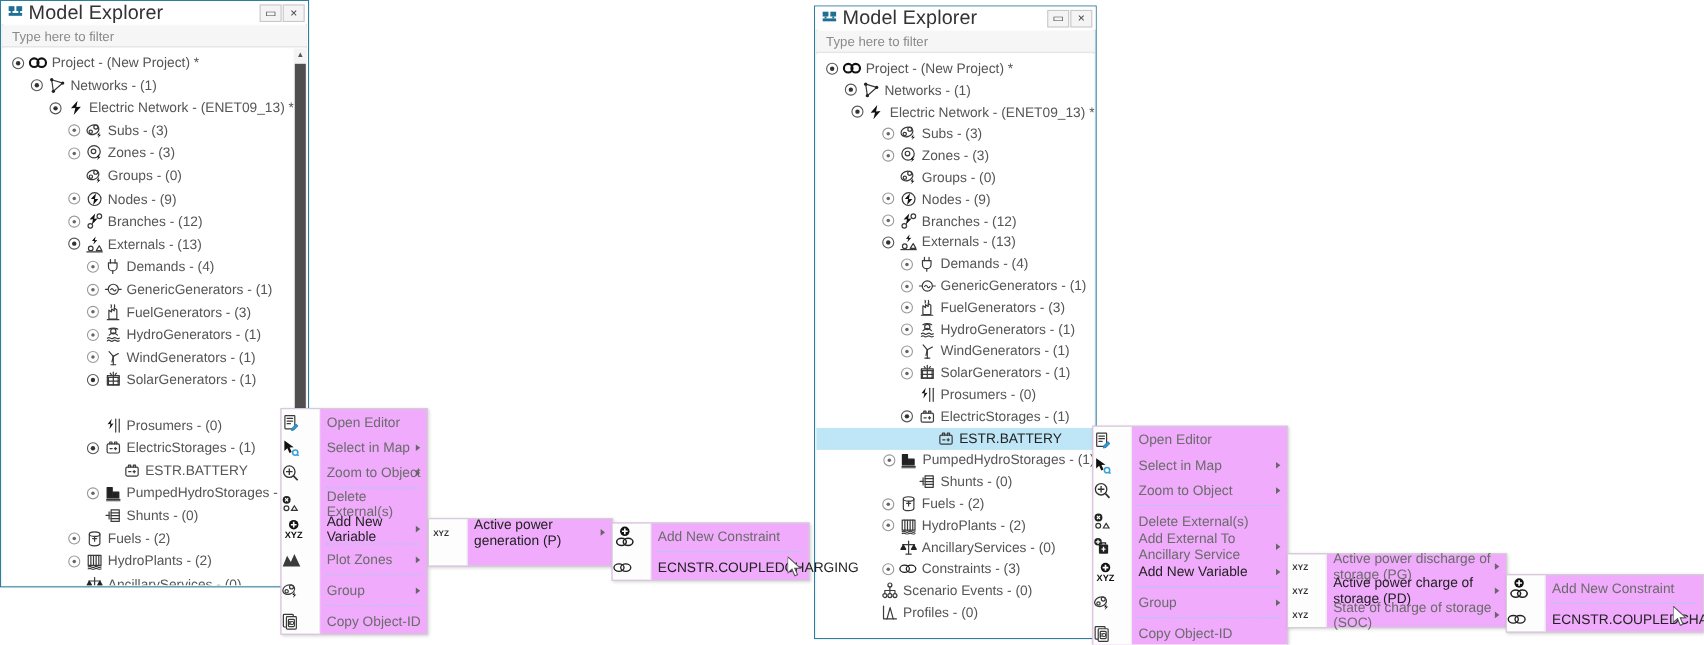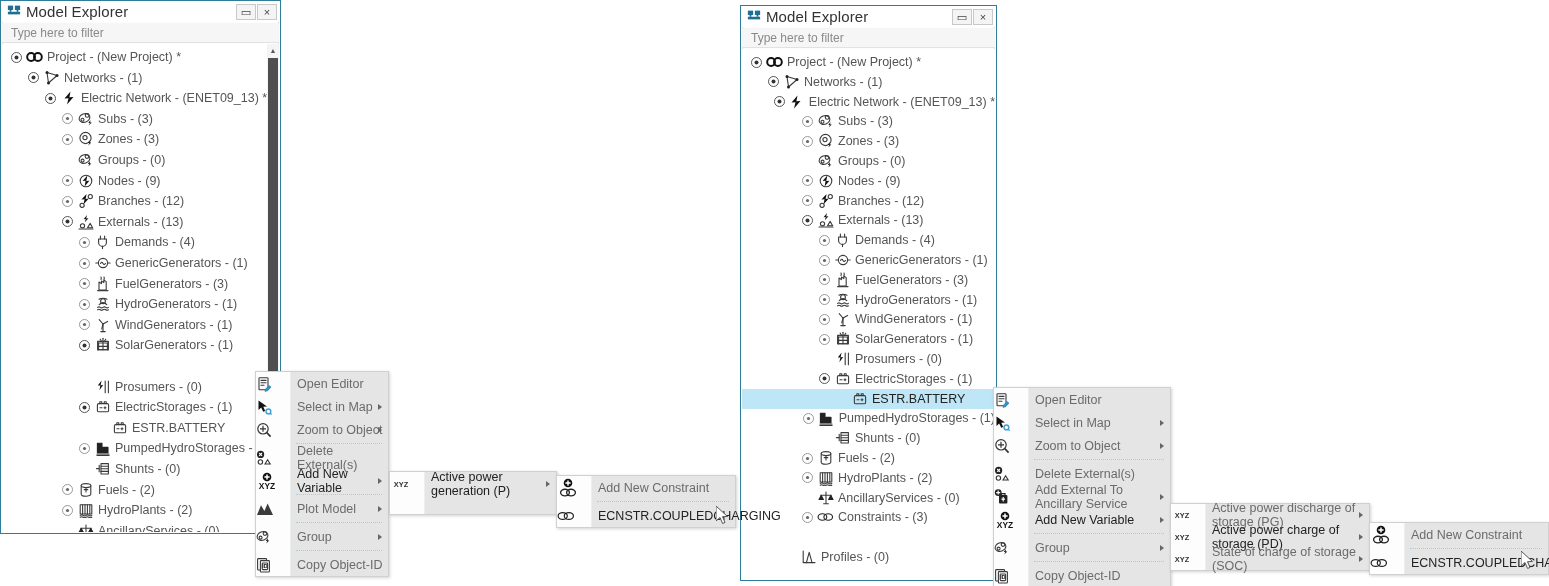--- a/index.html
+++ b/index.html
@@ -8,40 +8,40 @@
     background:#ffffff;
     font-family:"Liberation Sans","DejaVu Sans",sans-serif;
     font-size:12.5px;
     color:#3c3c3c;
     overflow:hidden;
     position:relative;
   }
   .win{position:absolute;background:#ffffff;border:1px solid #2e7d9a;box-sizing:border-box;}
   .win-inner{position:absolute;inset:1px;border:1px solid #d6dbdf;background:#fdfdfd;box-sizing:border-box;}
   .titlebar{position:absolute;left:0;right:0;top:0;height:21px;background:#ffffff;display:flex;align-items:center;padding-left:6px;box-sizing:border-box;}
-  .title-text{font-size:15px;color:#333;margin-left:5px;letter-spacing:.1px;}
+  .title-text{font-size:18px;color:#333;margin-left:5px;letter-spacing:.1px;}
   .win-btns{position:absolute;right:3px;top:3px;display:flex;gap:1px;}
   .win-btn{width:20px;height:16px;border:1px solid #c8c8c8;background:#f4f4f4;display:flex;align-items:center;justify-content:center;font-size:11px;color:#444;line-height:1;box-sizing:border-box;}
   .filterbar{position:absolute;left:1px;right:1px;height:20px;background:#f6f6f6;border-bottom:1px solid #e2e2e2;display:flex;align-items:center;padding-left:9px;box-sizing:border-box;}
   .filterbar span{color:#8a8a8a;font-size:12px;}
   .treearea{position:absolute;left:1px;right:1px;bottom:1px;background:#ffffff;overflow:hidden;}
   .row{position:absolute;left:0;right:0;height:20px;display:flex;align-items:center;white-space:nowrap;}
   .row .lbl{color:#555;font-size:12.5px;}
   .row.sel{background:#bfe6f7;}
   .row.sel .lbl{color:#222;}
   .exp{width:13px;height:13px;flex:0 0 13px;display:inline-block;position:relative;}
   .exp svg{display:block;}
   .ico{width:17px;height:17px;flex:0 0 17px;margin-right:4px;display:flex;align-items:center;justify-content:center;}
   .ico svg{display:block;}
   .scrollbar{position:absolute;width:12px;background:#f4f4f4;}
   .sb-up{height:13px;display:flex;align-items:center;justify-content:center;color:#555;font-size:7px;}
   .sb-thumb{position:absolute;left:1px;width:10px;background:#4f4f4f;}
 
   
-  .menu{position:absolute;background:#e5e5e5;border:1px solid #d0d0d0;box-shadow:1px 1px 3px rgba(0,0,0,.18);box-sizing:border-box;}
+  .menu{position:absolute;background:#f0abfc;border:1px solid #d0d0d0;box-shadow:1px 1px 3px rgba(0,0,0,.18);box-sizing:border-box;}
   .menu .gutter{position:absolute;left:0;top:0;bottom:0;width:34px;background:#fdfdfd;border-right:1px solid #eeeeee;}
   .mi{position:relative;height:23px;display:flex;align-items:center;box-sizing:border-box;}
   .mi .mico{width:34px;flex:0 0 34px;display:flex;align-items:center;justify-content:flex-start;}
   .mi .mtxt{font-size:12.5px;color:#6b6b6b;padding-left:7px;}
   .mi.dark .mtxt{color:#222;}
   .mi .arrow{position:absolute;right:6px;top:50%;transform:translateY(-50%);width:0;height:0;border-left:4px solid #666;border-top:3.5px solid transparent;border-bottom:3.5px solid transparent;}
   .msep{height:5px;position:relative;}
   .msep:after{content:"";position:absolute;left:40px;right:6px;top:2px;border-top:1px dotted #9ecfe8;}
   .cursor{position:absolute;width:14px;height:20px;pointer-events:none;}
   .lbl-strong{color:#222;}
@@ -970,20 +970,37 @@
           </span>
           <span style="display:inline-block;width:3px;"></span>
           <span class="ico">
             <svg width="18" height="12" viewBox="0 0 22 12">
               <ellipse cx="7" cy="6" rx="5.6" ry="4.2" fill="none" stroke="#222" stroke-width="1.5"></ellipse>
               <ellipse cx="14.5" cy="6" rx="5.6" ry="4.2" fill="none" stroke="#222" stroke-width="1.5"></ellipse>
             </svg>
           </span>
           <span class="lbl">Constraints - (3)</span>
         </div>
+        <div class="row" style="top:478.20000000000005px;">
+          <span style="display:inline-block;width:42px;"></span>
+          <span class="exp"></span>
+          <span style="display:inline-block;width:3px;"></span>
+          <span class="ico">
+            <svg width="16" height="16" viewBox="0 0 16 16" fill="none" stroke="#3a3a3a" stroke-width="1.1" stroke-linecap="round" stroke-linejoin="round">
+              <circle cx="8" cy="2.8" r="1.8"></circle>
+              <circle cx="3.4" cy="12.4" r="1.8"></circle>
+              <circle cx="8" cy="12.4" r="1.8"></circle>
+              <circle cx="12.6" cy="12.4" r="1.8"></circle>
+              <path d="M8 4.8 V7.4"></path>
+              <path d="M3.4 10.6 V7.8 H12.6 V10.6"></path>
+              <path d="M8 7.8 V10.6"></path>
+            </svg>
+          </span>
+          <span class="lbl">Scenario Events - (0)</span>
+        </div>
         <div class="row" style="top:498px;">
           <span style="display:inline-block;width:42px;"></span>
           <span class="exp"></span>
           <span style="display:inline-block;width:3px;"></span>
           <span class="ico">
             <svg width="16" height="16" viewBox="0 0 16 16" fill="none" stroke="#3a3a3a" stroke-width="1.1" stroke-linecap="round" stroke-linejoin="round">
               <path d="M2.2 2 V13.6 H14"></path>
               <path d="M5.4 13.6 L8.2 3.4 L11 13.6"></path>
             </svg>
           </span>
@@ -1052,21 +1069,21 @@
       <span class="mtxt">Add New Variable</span>
       <span class="arrow"></span>
     </div>
     <div class="msep"></div>
     <div class="mi">
       <span class="mico">
         <svg width="18" height="14" viewBox="0 0 18 14">
           <path d="M1 13 L5 3.2 L8.4 9 L11.6 1.6 L17 13 Z" fill="#3b3b3b"></path>
         </svg>
       </span>
-      <span class="mtxt">Plot Model</span>
+      <span class="mtxt">Plot Zones</span>
       <span class="arrow"></span>
     </div>
     <div class="msep"></div>
     <div class="mi">
       <span class="mico">
         <svg width="16" height="16" viewBox="0 0 16 16" fill="none" stroke="#3a3a3a" stroke-width="1.1" stroke-linecap="round" stroke-linejoin="round">
           <ellipse cx="6.5" cy="7" rx="5.5" ry="4.2" transform="rotate(-20 6.5 7)"></ellipse>
           <circle cx="4.6" cy="8.6" r="1.5"></circle>
           <circle cx="9" cy="4.6" r="1.8"></circle>
           <path d="M11.8 9 L9.8 12 L11.4 12 L10.2 14.6 L13.4 11.4 L11.7 11.6 Z" fill="#111" stroke="none"></path>

